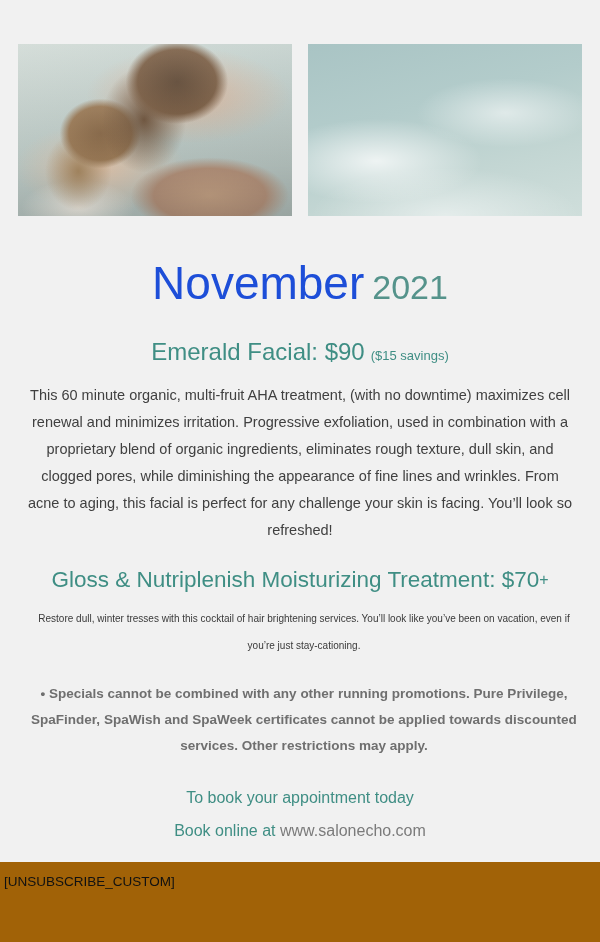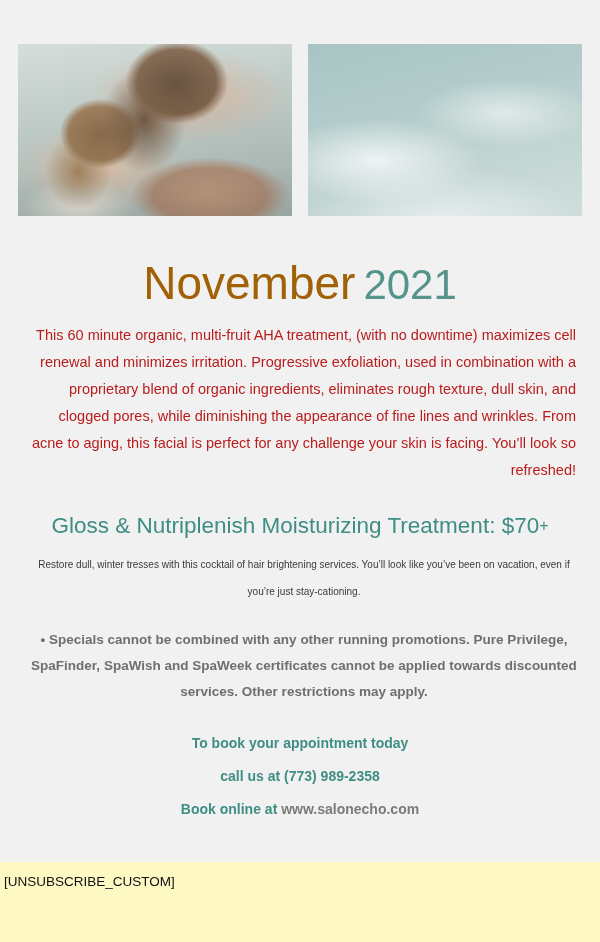--- a/index.html
+++ b/index.html
@@ -87,26 +87,26 @@
     padding: 0 6px;
     text-align: center;
   }
   .month-line {
     margin-top: 44px;
     line-height: 1;
     white-space: nowrap;
   }
   .month {
     font-size: 46px;
-    color: #a16207;
+    color: #1d4ed8;
     font-weight: 400;
     letter-spacing: 0px;
   }
   .year {
-    font-size: 42px;
+    font-size: 34px;
     color: #55938b;
     font-weight: 400;
     margin-left: 8px;
   }
   .offer-title-1 {
     margin-top: 32px;
     font-size: 24px;
     color: #3f8e84;
     font-weight: 400;
     white-space: nowrap;
@@ -114,25 +114,24 @@
   .savings {
     font-size: 13px;
     color: #3f8e84;
     margin-left: 6px;
   }
   .body-copy {
     margin: 16px auto 8px;
     width: 552px;
     font-size: 14.5px;
     line-height: 27px;
-    color: #b91c1c;
-    text-align: right;
+    color: #404040;
   }
   .offer-title-2 {
-    margin-top: 29px;
+    margin-top: 23px;
     font-size: 22.5px;
     color: #3f8e84;
     font-weight: 400;
     white-space: nowrap;
   }
   .offer-title-2 .plus {
     font-size: 16px;
     vertical-align: 2px;
   }
   .body-copy-2 {
@@ -147,33 +146,33 @@
     width: 560px;
     font-size: 13.5px;
     line-height: 26px;
     color: #6f6f6f;
     font-weight: bold;
   }
   .cta {
     margin-top: 22px;
   }
   .cta-line {
-    font-size: 14px;
+    font-size: 16px;
     line-height: 33px;
     color: #3f8e84;
-    font-weight: 700;
+    font-weight: 400;
   }
   .cta-line .muted {
     color: #7b7b7b;
     text-align: center;
   }
   .bottom-bar {
     width: 600px;
     height: 80px;
-    background: #fef9c3;
+    background: #a16207;
     padding: 10px 4px 0 4px;
   }
   .unsub {
     font-size: 13.5px;
     color: #111111;
     font-family: "Liberation Sans", sans-serif;
   }
 </style>
 </head>
 <body>
@@ -188,34 +187,36 @@
       <div class="photo-sky"></div>
     </div>
   </div>
 
   <div class="content">
 
     <div class="month-line">
       <span class="month">November</span><span class="year">2021</span>
     </div>
 
+    <div class="offer-title-1">
+      <span>Emerald Facial: $90</span><span class="savings">($15 savings)</span>
+    </div>
 
     <p class="body-copy">This 60 minute organic, multi-fruit AHA treatment, (with no downtime) maximizes cell renewal and minimizes irritation. Progressive exfoliation, used in combination with a proprietary blend of organic ingredients, eliminates rough texture, dull skin, and clogged pores, while diminishing the appearance of fine lines and wrinkles. From acne to aging, this facial is perfect for any challenge your skin is facing. You’ll look so refreshed!</p>
 
     <div class="offer-title-2">
       <span>Gloss &amp; Nutriplenish Moisturizing Treatment: $70</span><span class="plus">+</span>
     </div>
 
     <p class="body-copy-2">Restore dull, winter tresses with this cocktail of hair brightening services. You’ll look like you’ve been on vacation, even if you’re just stay-cationing.</p>
 
     <p class="fineprint">• Specials cannot be combined with any other running promotions. Pure Privilege, SpaFinder, SpaWish and SpaWeek certificates cannot be applied towards discounted services. Other restrictions may apply.</p>
 
     <div class="cta">
       <div class="cta-line">To book your appointment today</div>
-      <div class="cta-line">call us at (773) 989-2358</div>
       <div class="cta-line">
         <span>Book online at </span><span class="muted">www.salonecho.com</span>
       </div>
     </div>
 
   </div>
 </div>
 
 <div class="bottom-bar">
   <span class="unsub">[UNSUBSCRIBE_CUSTOM]</span>

